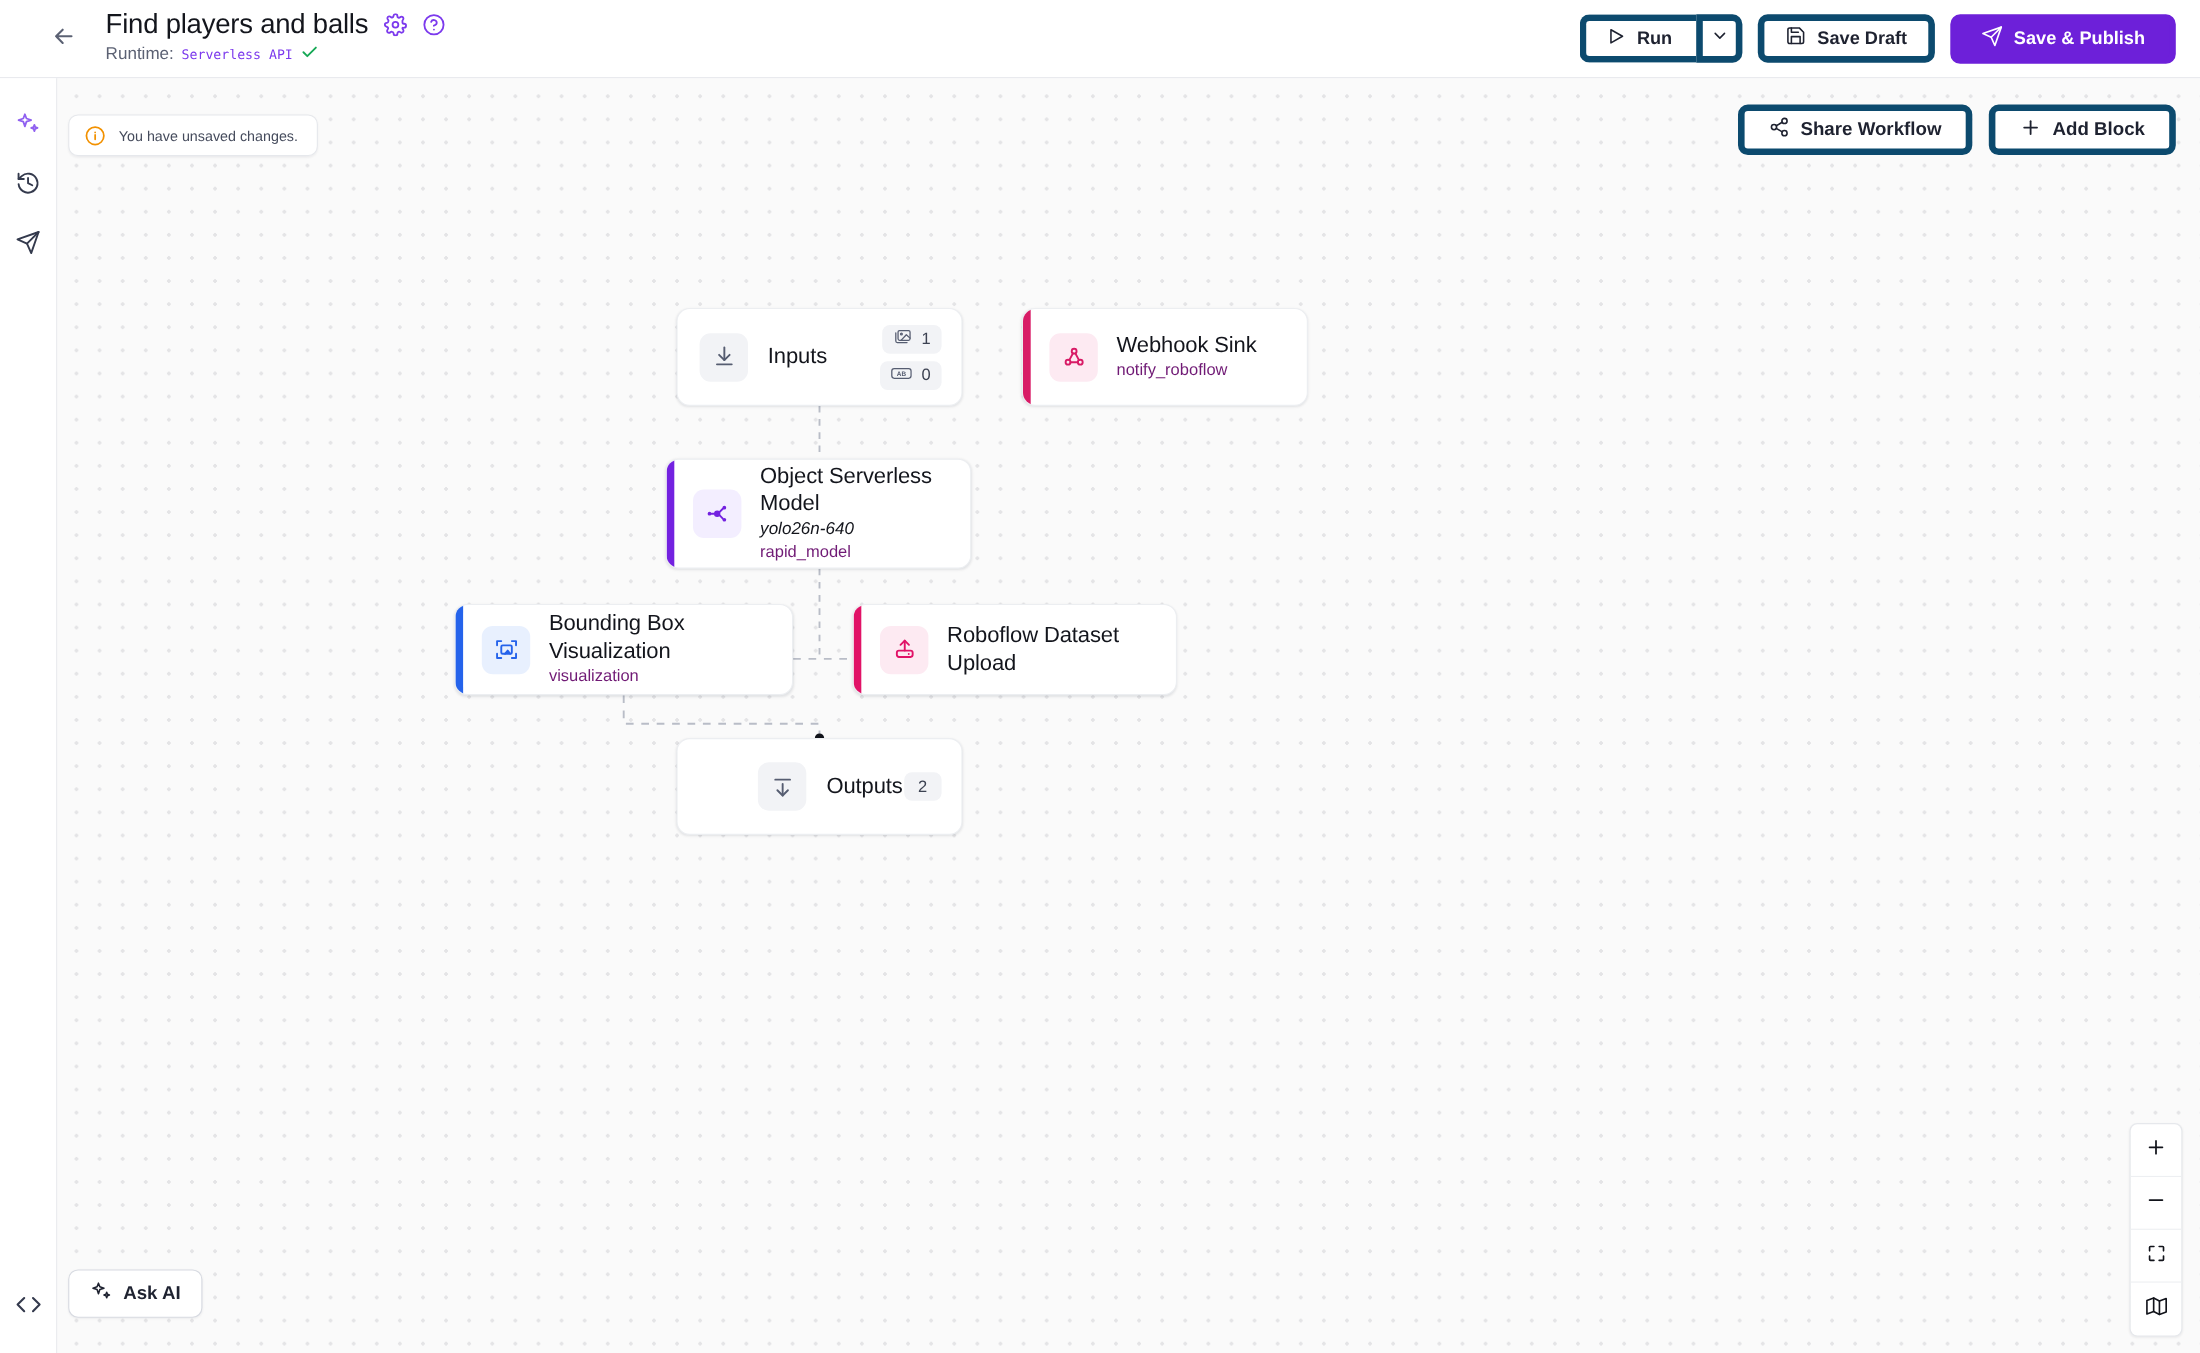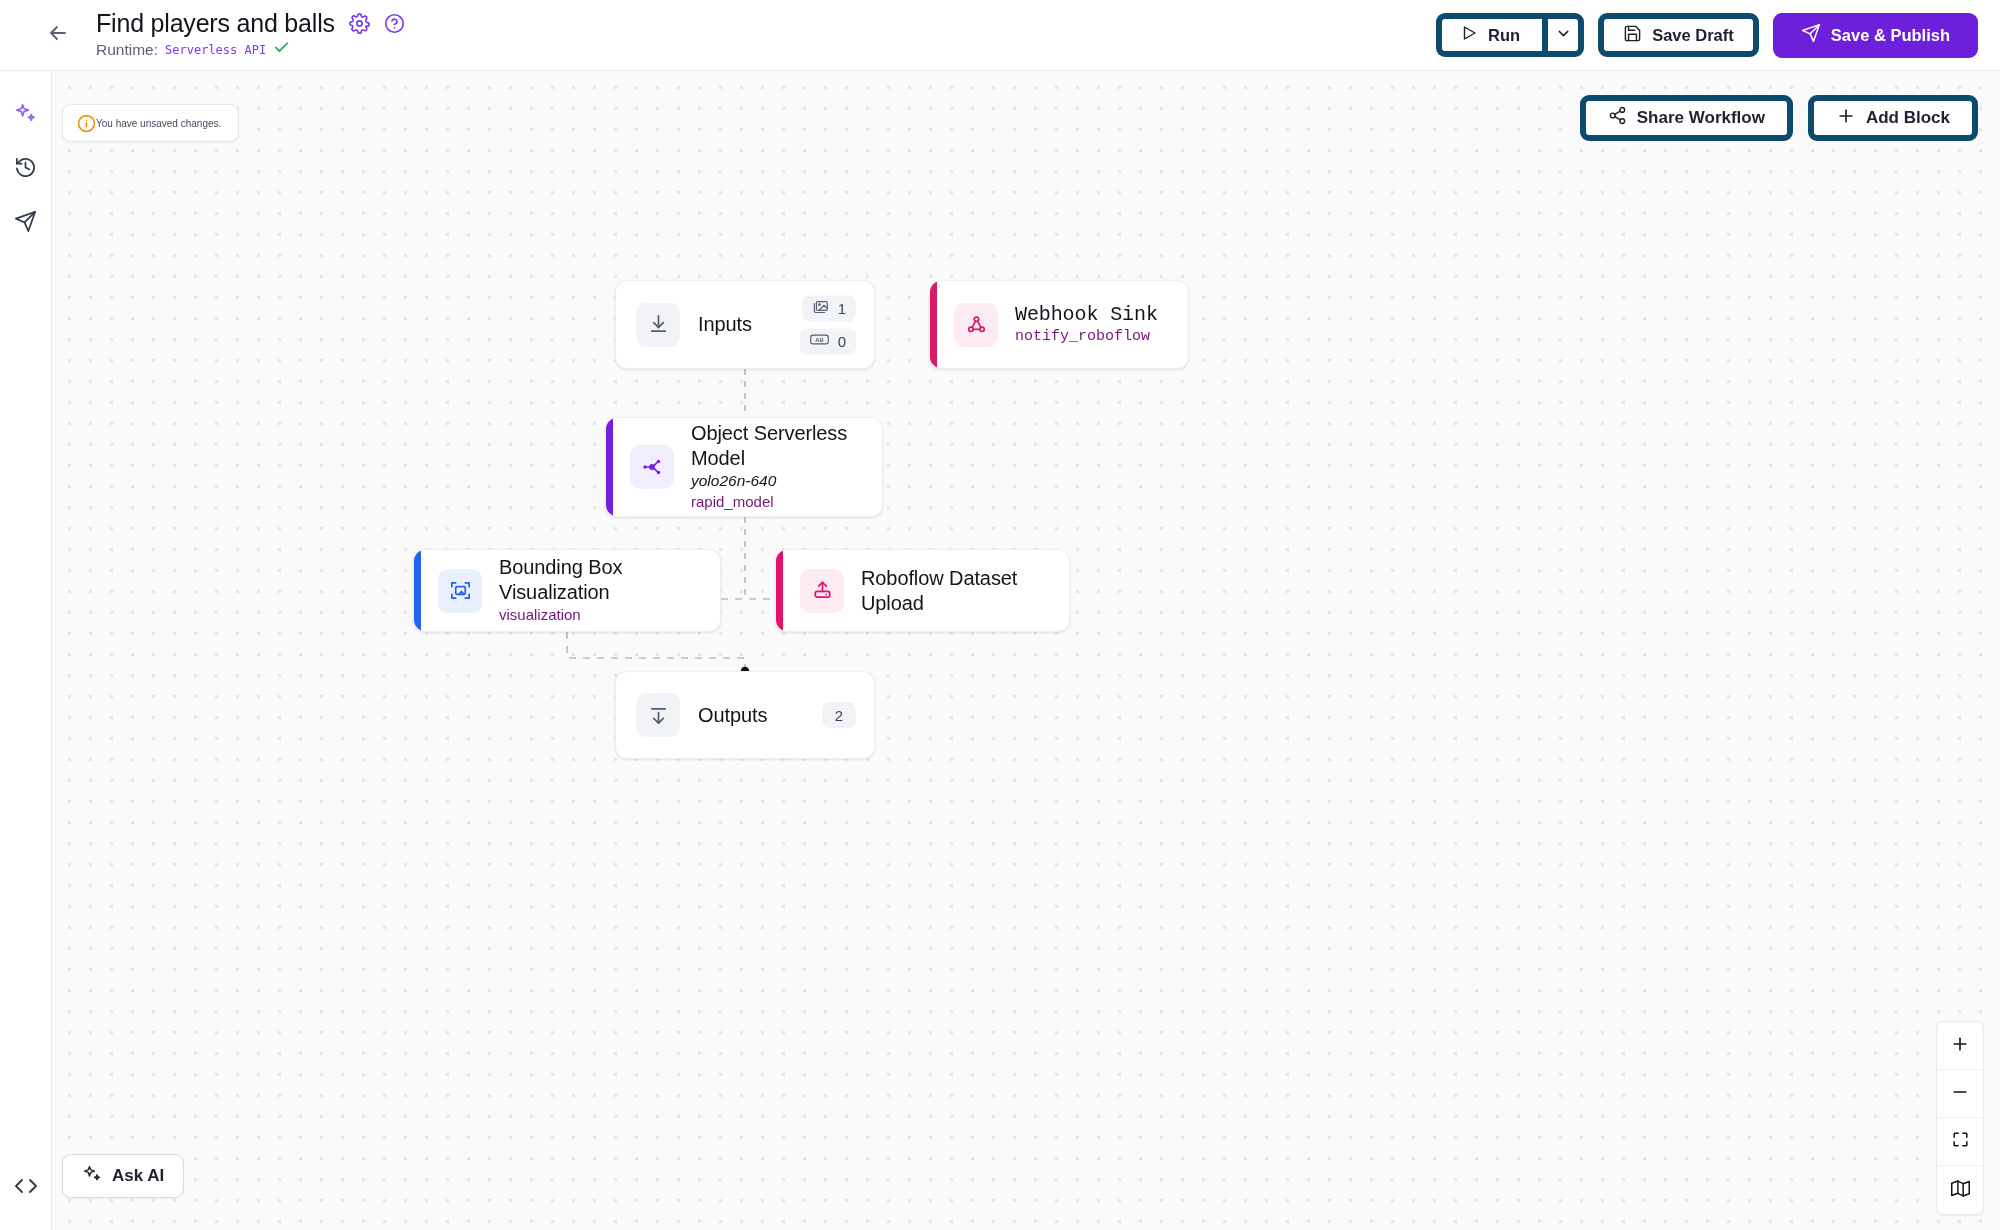--- a/index.html
+++ b/index.html
@@ -80,25 +80,25 @@
     background-color: #fafafa;
     background-image: radial-gradient(circle, #e4e4e6 1.4px, transparent 1.5px);
     background-size: 21px 21px;
     background-position: 7px 6px;
     overflow: hidden;
   }
 
   
   .alert-pill {
     position: absolute; left: 10px; top: 33px;
-    display: flex; align-items: center; gap: 0;
+    display: flex; align-items: center; gap: 12px;
     height: 38px; padding: 0 17px 0 14px;
     background: #ffffff; border: 1px solid #e6e8ec; border-radius: 9px;
     box-shadow: 0 1px 2px rgba(16,24,40,.05);
-    font-size: 10px; color: #454b5c;
+    font-size: 13px; color: #454b5c;
   }
   .alert-ic { width: 19px; height: 19px; display: block; }
 
   
   .canvas-tools {
     position: absolute; right: 22px; top: 24px;
     display: flex; gap: 15px;
   }
   .canvas-tools .btn { height: 46px; font-size: 17px; font-weight: 600; padding: 16px 22px; }
 
@@ -130,25 +130,25 @@
     display: inline-flex; align-items: center; gap: 9px;
     background: #f2f3f6; border-radius: 7px;
     height: 26px; padding: 0 10px;
     font-size: 15px; color: #3c4252;
   }
   .badge-stack { position: absolute; right: 18px; top: 50%; transform: translateY(-50%);
                  display: flex; flex-direction: column; gap: 7px; align-items: flex-end; }
 
   
   #node-inputs  { left: 563px; top: 209px; width: 260px; height: 89px; padding-left: 20px; gap: 18px; }
-  #node-webhook { left: 877px; top: 209px; width: 260px; height: 89px; padding-left: 24px; gap: 17px; font-family: Liberation Mono, monospace; }
+  #node-webhook { left: 877px; top: 209px; width: 260px; height: 89px; padding-left: 24px; gap: 17px; }
   #node-model   { left: 553px; top: 346px; width: 278px; height: 100px; padding-left: 24px; gap: 17px; }
   #node-bbox    { left: 361px; top: 478px; width: 308px; height: 83px; padding-left: 24px; gap: 17px; }
   #node-dataset { left: 723px; top: 478px; width: 295px; height: 83px; padding-left: 24px; gap: 17px; }
-  #node-outputs { left: 563px; top: 600px; width: 260px; height: 88px; padding-left: 20px; gap: 18px; }
+  #node-outputs { left: 563px; top: 600px; width: 260px; height: 88px; padding-left: 20px; gap: 18px; justify-content: center; }
 
   
   .edges { position: absolute; inset: 0; pointer-events: none; }
 
   
   .ask-ai {
     position: absolute; left: 10px; bottom: 32px;
     display: inline-flex; align-items: center; gap: 10px;
     height: 44px; padding: 0 19px;
     background: #fff; border: 1px solid #d7dae1; border-radius: 9px;

